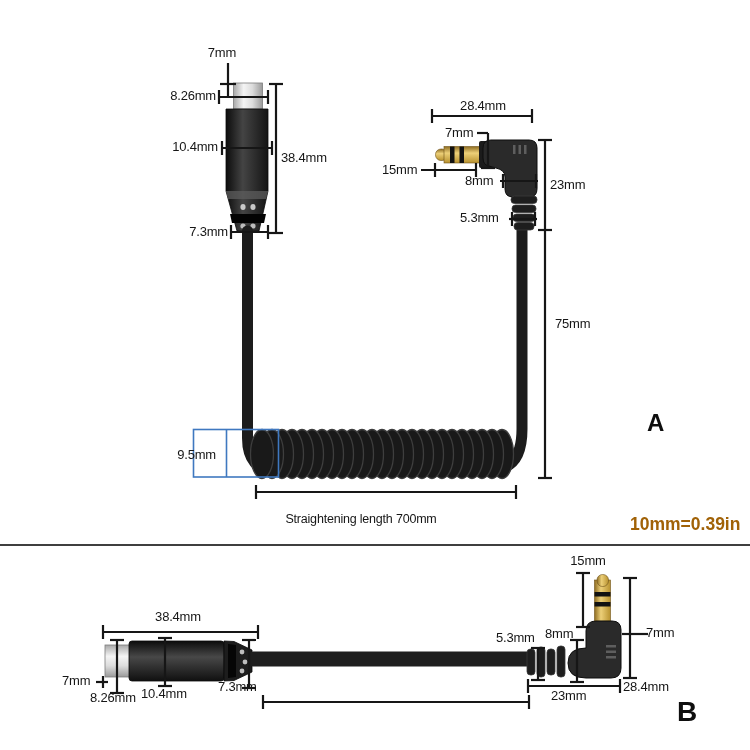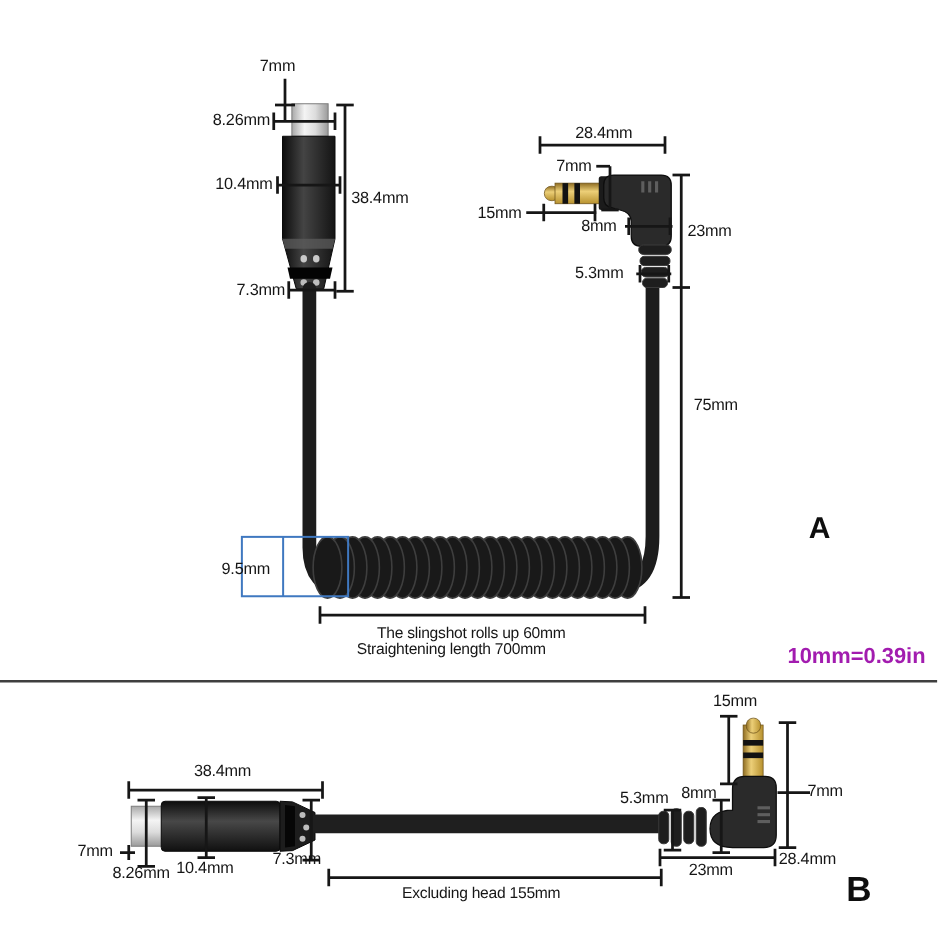--- a/index.html
+++ b/index.html
@@ -8,21 +8,21 @@
   #art{position:absolute;left:0;top:0;width:750px;height:750px;}
   .dim{position:absolute;font-weight:400;font-size:13px;color:#161616;
        letter-spacing:-0.2px;white-space:nowrap;line-height:14px;}
   .right{text-align:right;}
   .center{text-align:center;}
   .note{font-size:12.5px;}
   .section-letter{position:absolute;font-weight:700;color:#0e0e0e;}
   #label-a{left:647px;top:409px;font-size:24px;}
   #label-b{left:677px;top:696px;font-size:28px;}
   #scale-note{position:absolute;left:630px;top:514px;font-weight:700;
-              font-size:17.5px;color:#a21caf;}
+              font-size:17.5px;color:#a16207;}
   #divider{position:absolute;left:0;top:544px;width:750px;height:2px;background:#3f3f3f;}
 </style>
 </head>
 <body>
 
 <div id="stage">
 
   <svg id="art" viewBox="0 0 750 750" xmlns="http://www.w3.org/2000/svg">
     <defs>
       <linearGradient id="silverH" x1="0" y1="0" x2="1" y2="0">
@@ -236,34 +236,32 @@
 
   <div class="dim center" style="left:454px;top:99px;width:58px;">28.4mm</div>
   <div class="dim" style="left:445px;top:126px;">7mm</div>
   <div class="dim" style="left:382px;top:163px;">15mm</div>
   <div class="dim" style="left:465px;top:174px;">8mm</div>
   <div class="dim" style="left:550px;top:178px;">23mm</div>
   <div class="dim" style="left:460px;top:211px;">5.3mm</div>
   <div class="dim" style="left:555px;top:317px;">75mm</div>
 
   <div class="dim right" style="left:156px;top:448px;width:60px;">9.5mm</div>
-  <div class="dim note center" style="left:245px;top:499px;width:264px;">The slingshot rolls up 60mm</div>
   <div class="dim note center" style="left:229px;top:512px;width:264px;">Straightening length 700mm</div>
 
   <div id="label-a" class="section-letter">A</div>
   <div id="scale-note">10mm=0.39in</div>
 
   <div id="divider"></div>
 
   <div class="dim center" style="left:149px;top:610px;width:58px;">38.4mm</div>
   <div class="dim" style="left:62px;top:674px;">7mm</div>
   <div class="dim" style="left:90px;top:691px;">8.26mm</div>
   <div class="dim" style="left:141px;top:687px;">10.4mm</div>
   <div class="dim" style="left:218px;top:680px;">7.3mm</div>
-  <div class="dim note center" style="left:283px;top:707px;width:204px;">Excluding head 155mm</div>
 
   <div class="dim center" style="left:562px;top:554px;width:52px;">15mm</div>
   <div class="dim" style="left:496px;top:631px;">5.3mm</div>
   <div class="dim" style="left:545px;top:627px;">8mm</div>
   <div class="dim" style="left:646px;top:626px;">7mm</div>
   <div class="dim" style="left:551px;top:689px;">23mm</div>
   <div class="dim" style="left:623px;top:680px;">28.4mm</div>
 
   <div id="label-b" class="section-letter">B</div>
 

